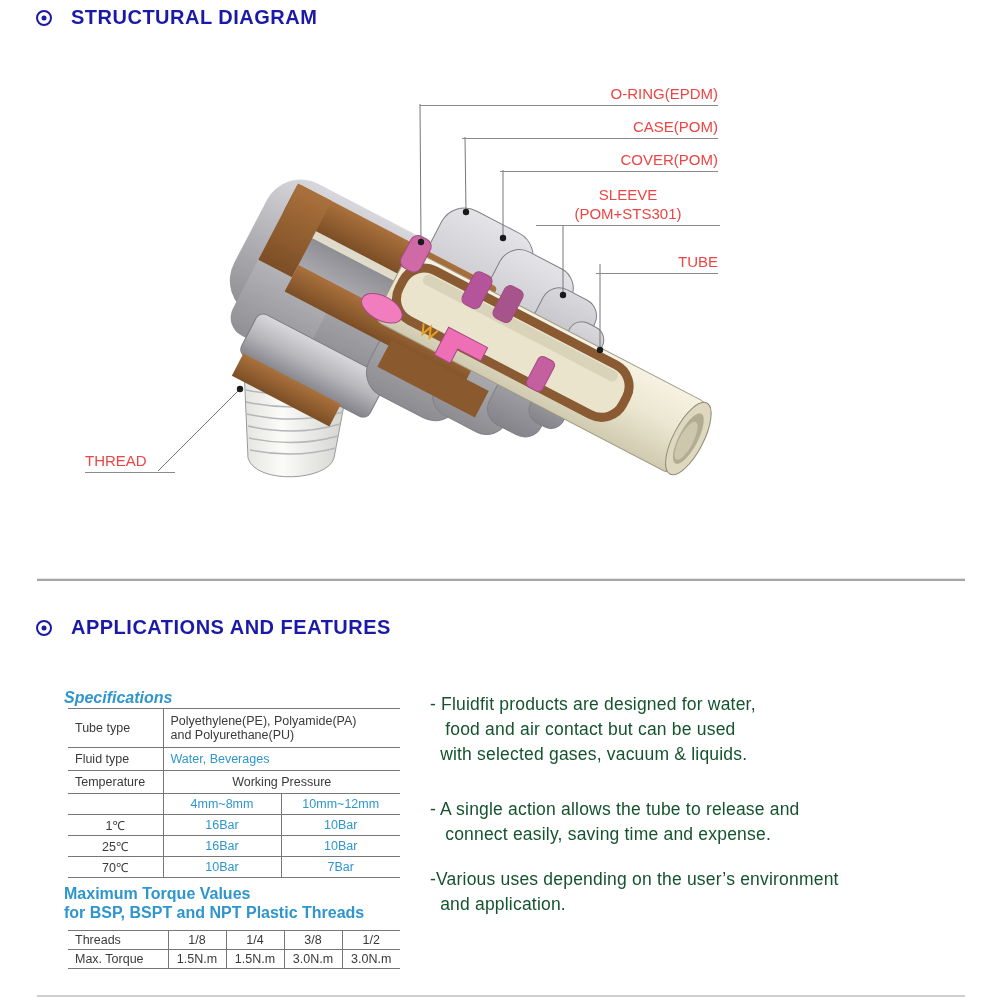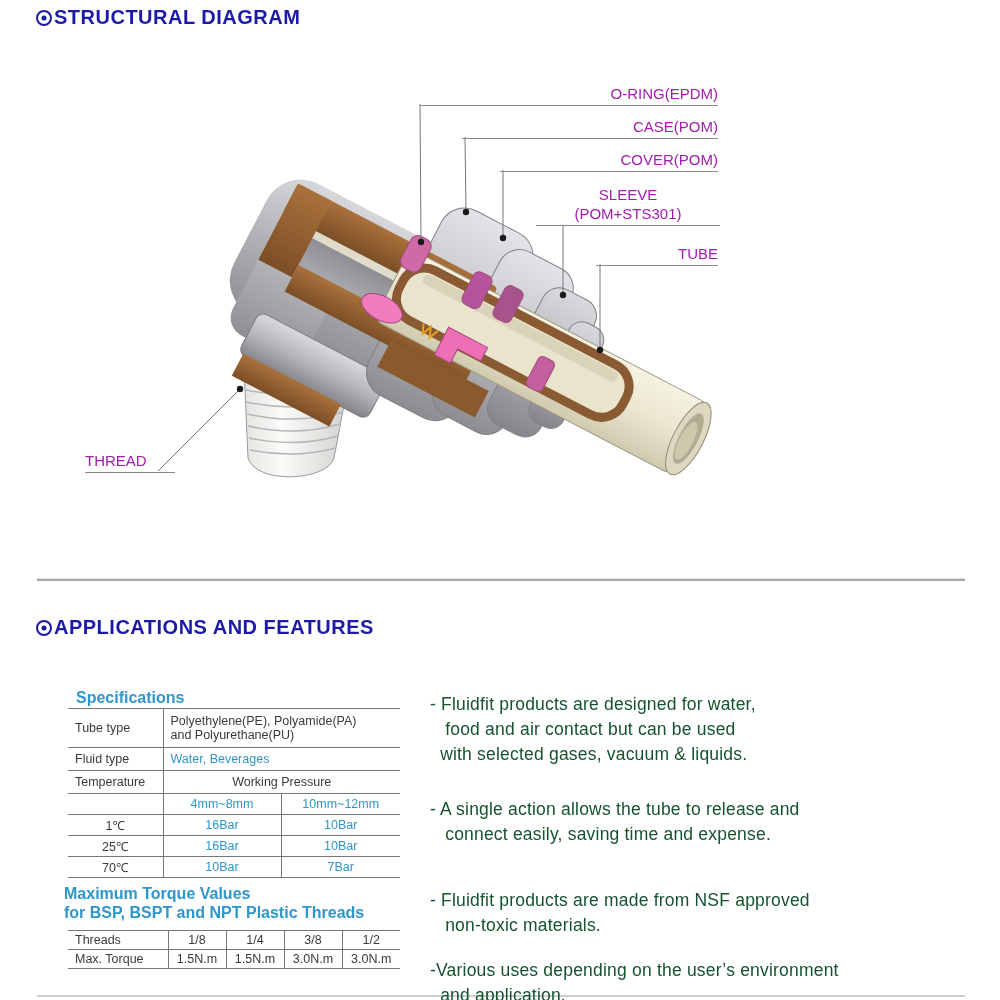--- a/index.html
+++ b/index.html
@@ -4,65 +4,65 @@
 <style>
   :root{
     --title-blue:#1b1aa8; --head-blue:#2e96cc; --val-blue:#2e96cc;
   }
   html,body{margin:0;padding:0;}
   body{
     width:1000px;height:1000px;position:relative;background:#ffffff;
     font-family:"Liberation Sans", sans-serif;color:#222;overflow:hidden;
   }
   
-  .section-title{position:absolute;display:flex;align-items:center;gap:2px;
+  .section-title{position:absolute;display:flex;align-items:center;gap:19px;
     color:var(--title-blue);font-size:20px;font-weight:bold;letter-spacing:.5px;}
   #title-structural{left:36px;top:6px;}
   #title-applications{left:36px;top:616px;}
   .bullet{width:12px;height:12px;border:2.5px solid var(--title-blue);border-radius:50%;
     position:relative;flex:0 0 auto;}
   .bullet::after{content:"";position:absolute;width:5px;height:5px;border-radius:50%;
     background:var(--title-blue);top:50%;left:50%;transform:translate(-50%,-50%);}
   
   .divider{position:absolute;left:37px;width:928px;}
   #divider-mid{top:578px;height:2px;background:#a6a6a6;border-top:1px solid #e3e3e3;}
   #divider-bottom{top:995px;height:2px;background:#cfcfcf;}
   
-  .dlabel{position:absolute;font-size:15px;color:#a21caf;line-height:19px;
+  .dlabel{position:absolute;font-size:15px;color:#ef4444;line-height:19px;
     padding-bottom:2px;border-bottom:1px solid #8a8a8a;white-space:pre-line;}
   #lbl-oring {left:420px;right:282px;top:84px;text-align:right;}
   #lbl-case  {left:462px;right:282px;top:117px;text-align:right;}
   #lbl-cover {left:500px;right:282px;top:150px;text-align:right;}
   #lbl-sleeve{left:536px;right:280px;top:185px;text-align:center;}
-  #lbl-tube  {left:596px;right:282px;top:244px;text-align:right;}
+  #lbl-tube  {left:596px;right:282px;top:252px;text-align:right;}
   #lbl-thread{left:68px;width:90px;top:451px;text-align:left;margin-left:17px;}
   
   #diagram-svg{position:absolute;left:0;top:0;}
   
   .tbl-heading{position:absolute;color:var(--head-blue);font-size:16px;font-weight:bold;
     line-height:19px;white-space:pre-line;}
-  #spec-heading{left:76px;top:688px;}
+  #spec-heading{left:64px;top:688px;font-style:italic;}
   #torque-heading{left:64px;top:884px;}
   table{border-collapse:collapse;position:absolute;font-size:12.5px;color:#3a3a3a;}
   td{border-top:1px solid #777;border-bottom:1px solid #777;padding:1px 7px;vertical-align:middle;}
   td + td{border-left:1px solid #777;}
   #spec-table{left:68px;top:708px;width:332px;}
   #spec-table col.c1{width:95px;} #spec-table col.c2{width:118px;} #spec-table col.c3{width:119px;}
   #torque-table{left:68px;top:930px;width:332px;}
   #torque-table col.t1{width:100px;} #torque-table col.tn{width:58px;}
   #torque-table td{height:16px;}
   .blu{color:var(--val-blue);}
   .ctr{text-align:center;}
   .prewrap{white-space:pre-wrap;}
   .h22{height:20px;} .h38{height:36px;} .h20{height:18px;}
   
   #features{position:absolute;left:430px;top:692px;width:460px;font-size:17.5px;
     color:#14532d;letter-spacing:.2px;}
   .feature{white-space:pre-wrap;line-height:25px;}
-  .feature.m1{margin-bottom:30px;} .feature.m2{margin-bottom:41px;} .feature.m3{margin-bottom:20px;}
+  .feature.m1{margin-bottom:30px;} .feature.m2{margin-bottom:20px;} .feature.m3{margin-bottom:20px;}
 </style>
 </head>
 <body>
 
 <div class="section-title" id="title-structural">
   <span class="bullet"></span>
   <span>STRUCTURAL DIAGRAM</span>
 </div>
 <div class="section-title" id="title-applications">
   <span class="bullet"></span>
@@ -259,17 +259,15 @@
   </tr>
 </tbody>
   </table>
 
 <div id="features">
   <div class="feature m1">- Fluidfit products are designed for water,
    food and air contact but can be used
   with selected gases, vacuum &amp; liquids.</div>
   <div class="feature m2">- A single action allows the tube to release and
    connect easily, saving time and expense.</div>
-  <div class="feature m3">- Fluidfit products are made from NSF approved
-   non-toxic materials.</div>
   <div class="feature">-Various uses depending on the user’s environment
   and application.</div>
 </div>
 
 </body></html>

